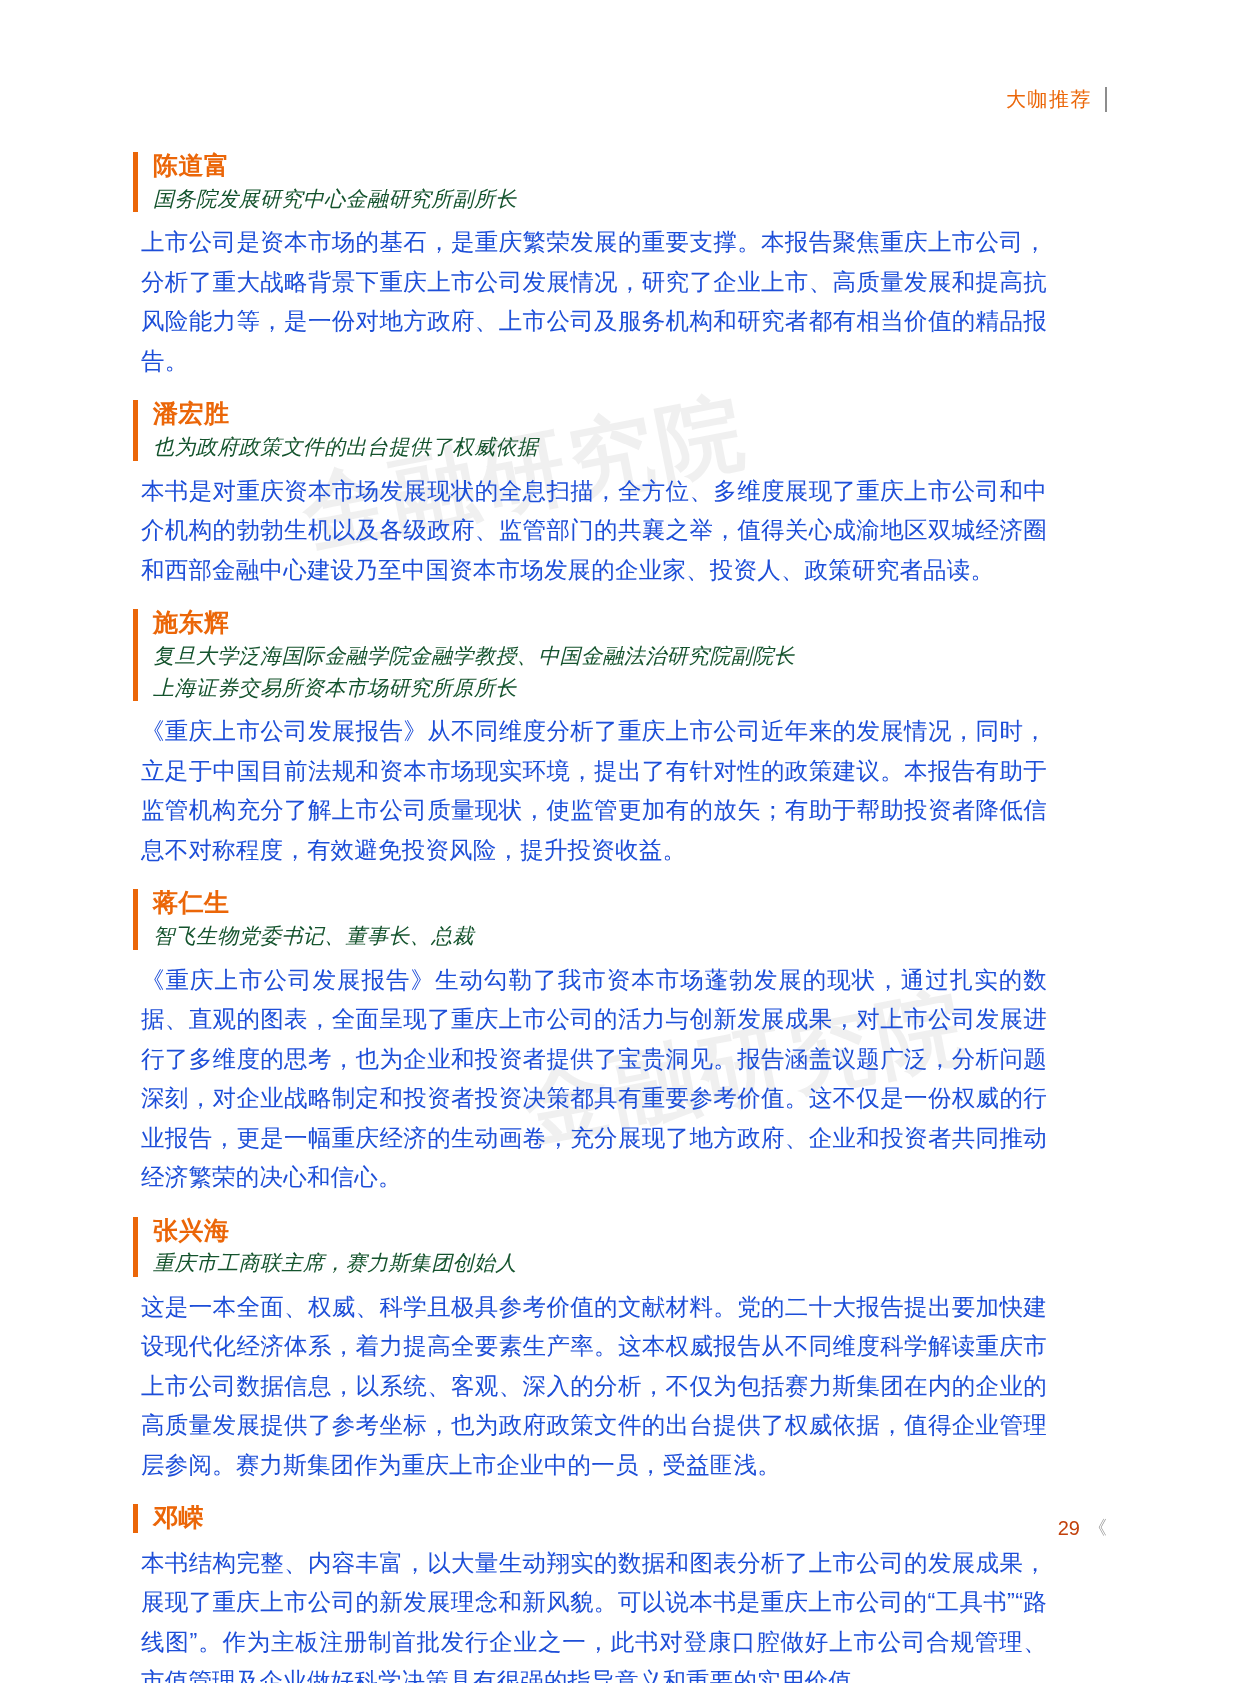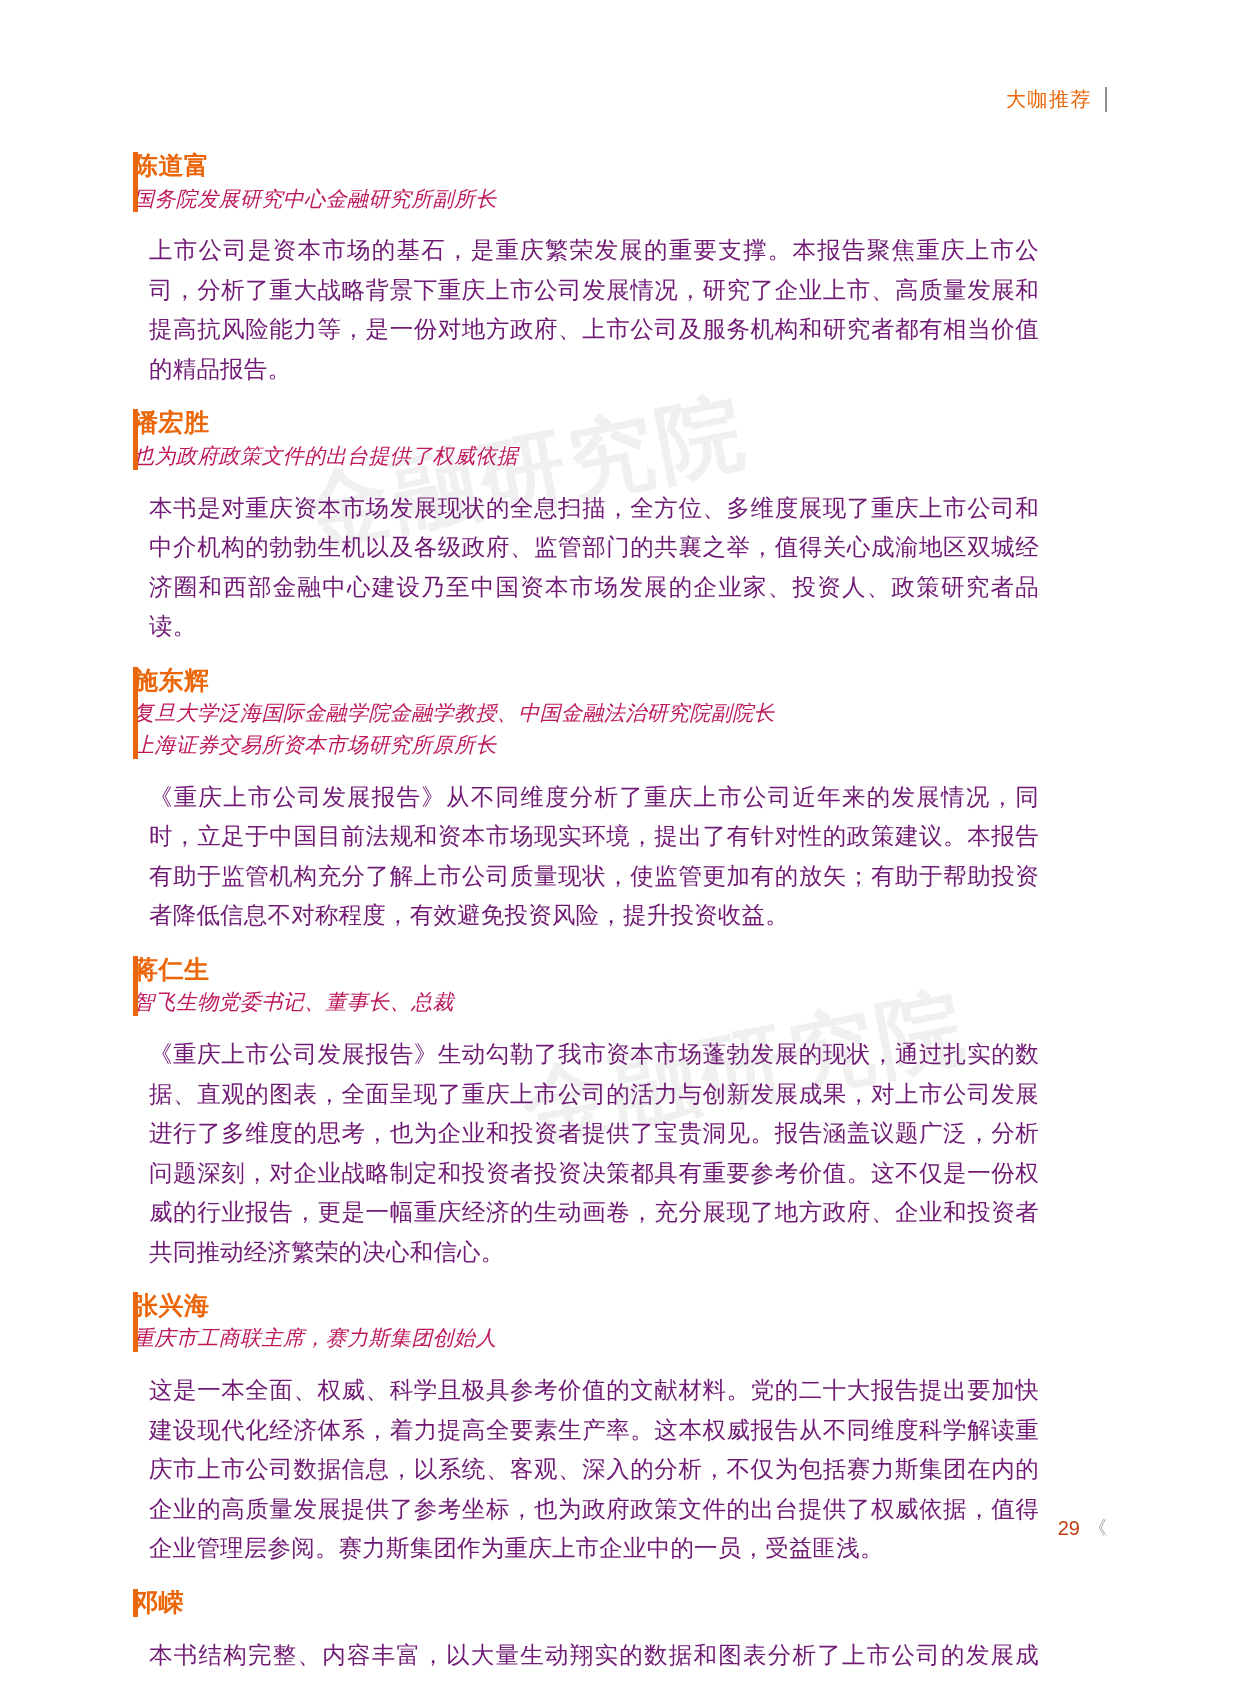--- a/index.html
+++ b/index.html
@@ -90,51 +90,52 @@
     z-index: 2;
   }
 
   .entry {
     margin-bottom: 15px;
   }
 
   
   .entry-head {
     position: relative;
+    padding-left: 20px;
     margin-bottom: 5px;
   }
   .entry-head::before {
     content: "";
     position: absolute;
     left: 0;
     top: 4px;
     bottom: 3px;
     width: 5px;
     background: #eb6608;
   }
   .entry-name {
     color: #eb6608;
     font-size: 25px;
     font-weight: 700;
     line-height: 1.42;
     letter-spacing: 0.5px;
     font-family: "Liberation Sans", "DejaVu Sans", sans-serif;
   }
   .entry-affil {
-    color: #be185d;
+    color: #14532d;
     font-size: 21px;
     line-height: 1.52;
     letter-spacing: 0.4px;
     font-family: "Liberation Serif", "DejaVu Serif", serif;
     font-style: italic;
   }
 
   .entry-body p {
-    margin: 16px;
-    color: #701a75;
+    margin: 8px;
+    color: #1d4ed8;
     font-size: 23.5px;
     line-height: 1.68;
     letter-spacing: 0.2px;
     text-align: justify;
     text-justify: inter-ideograph;
     font-family: "Liberation Sans", "DejaVu Sans", sans-serif;
   }
 
   
   .page-footer {

